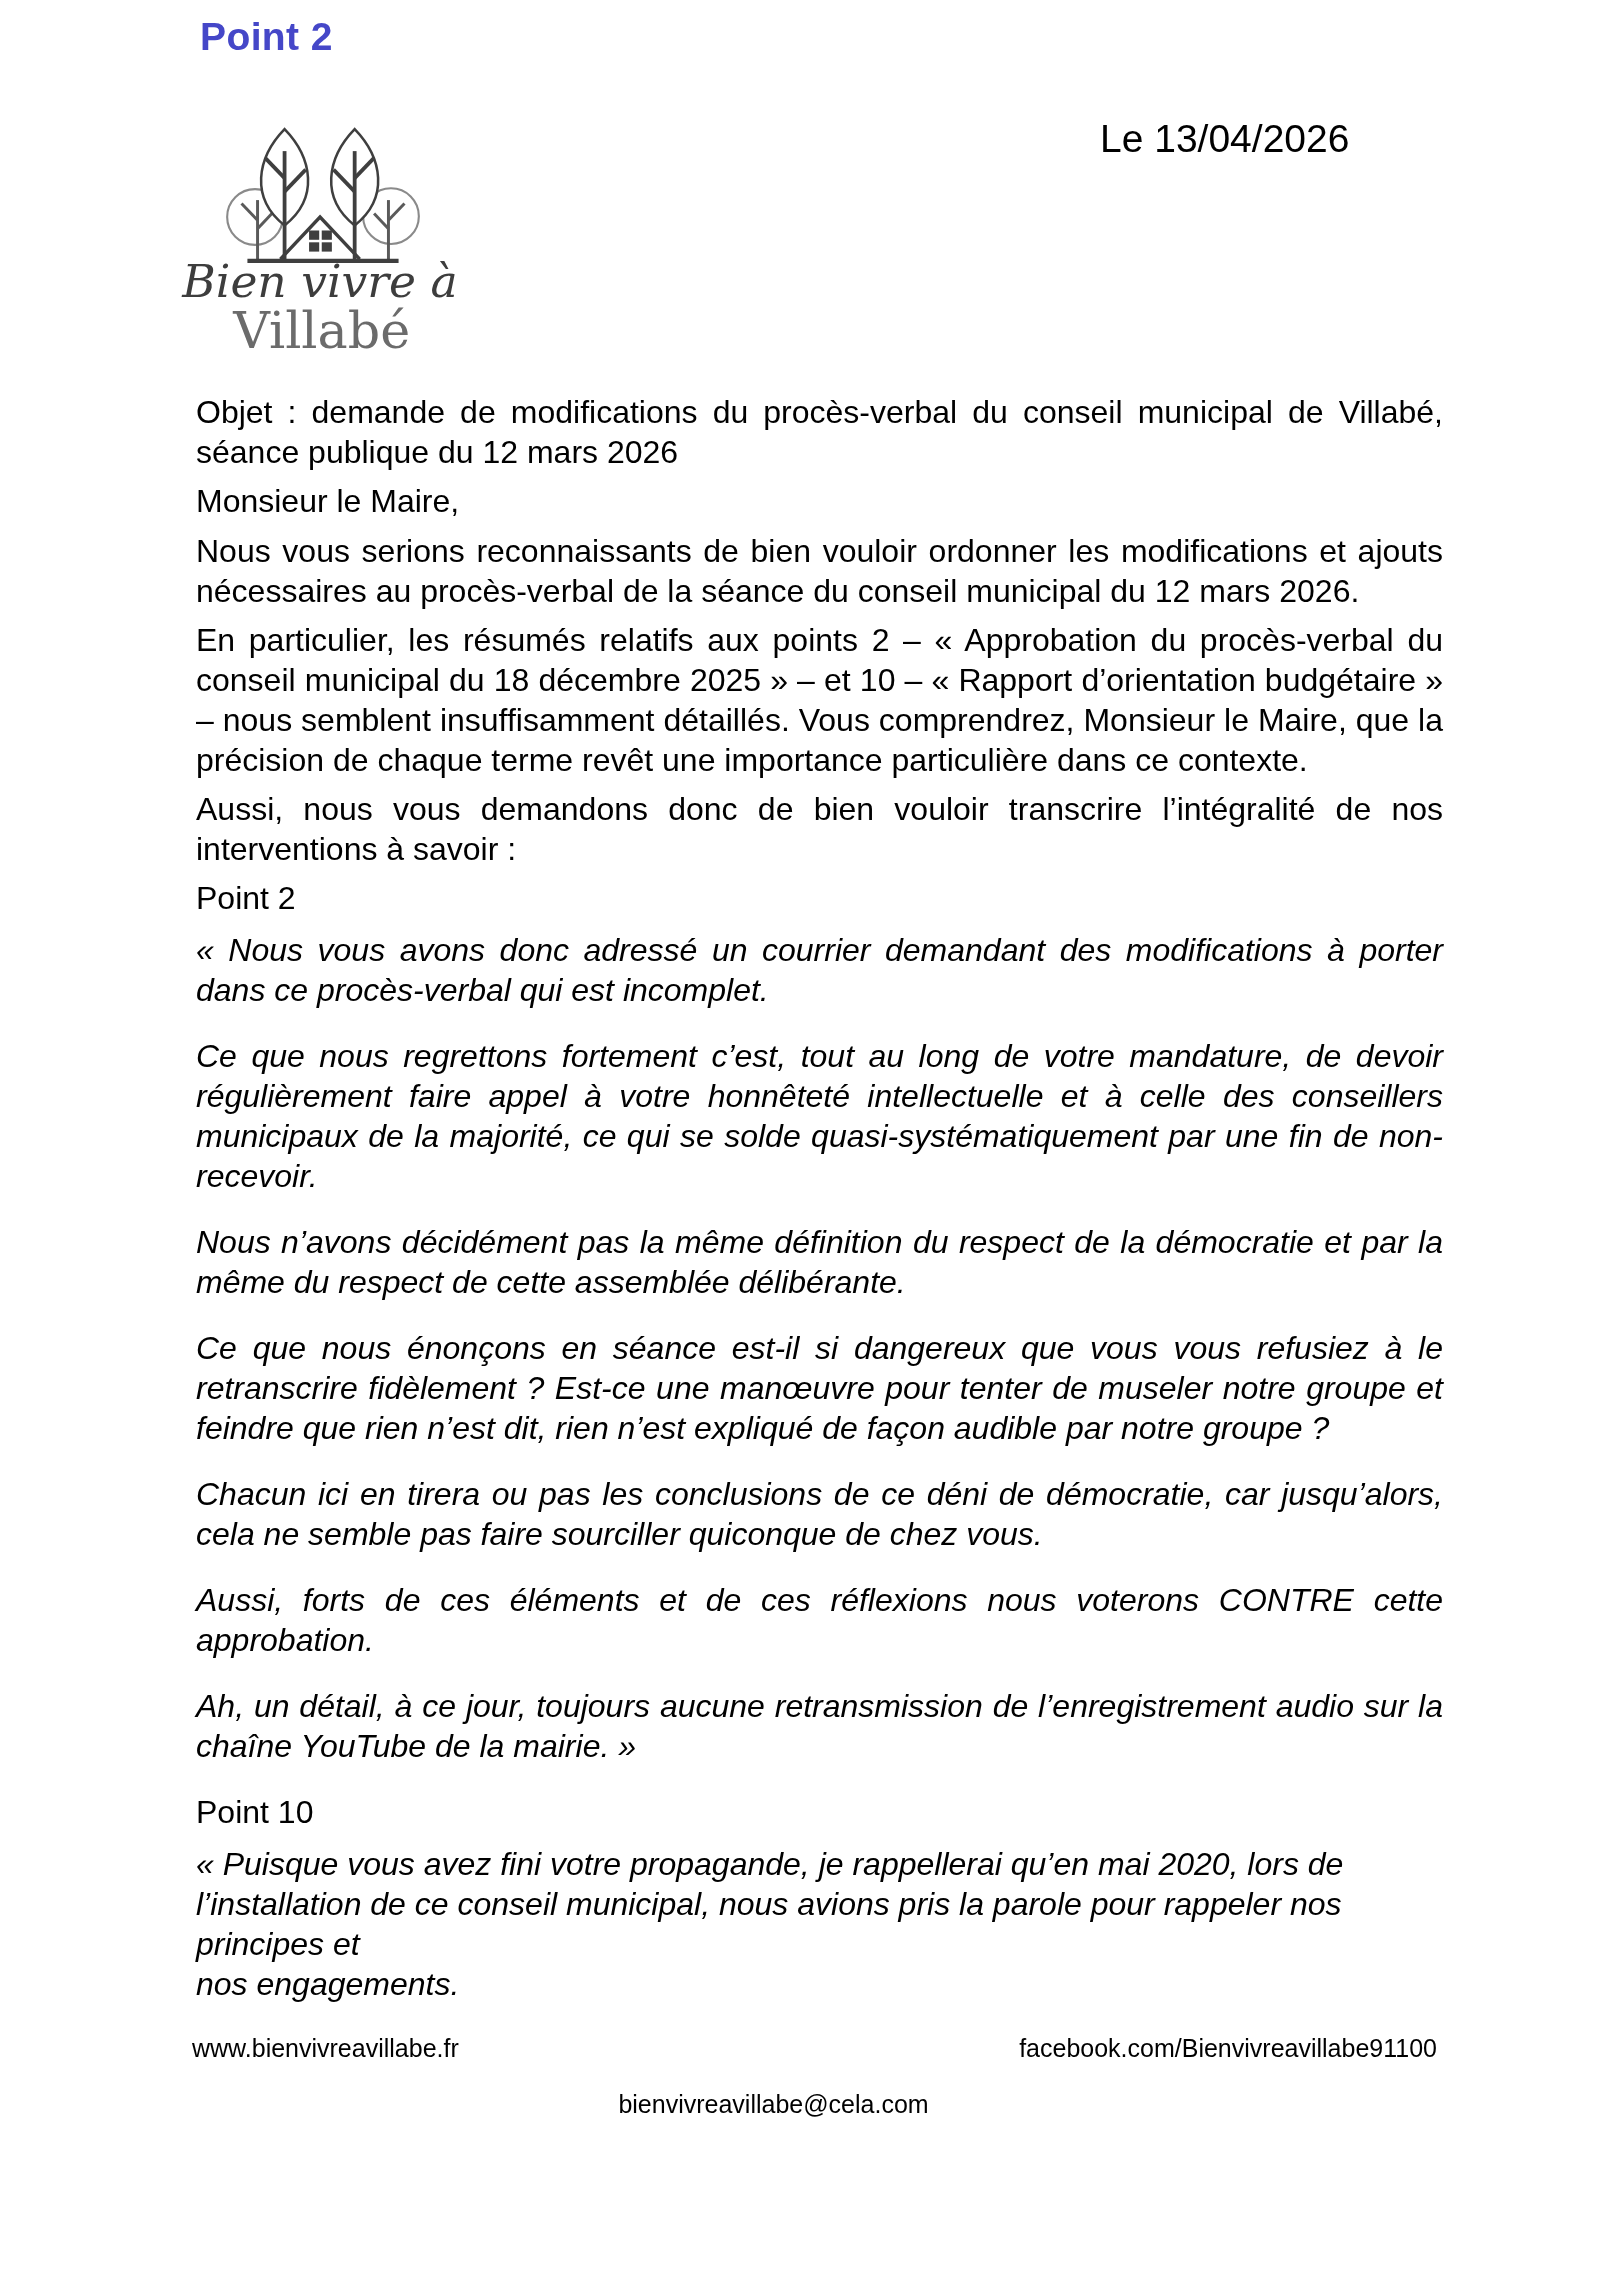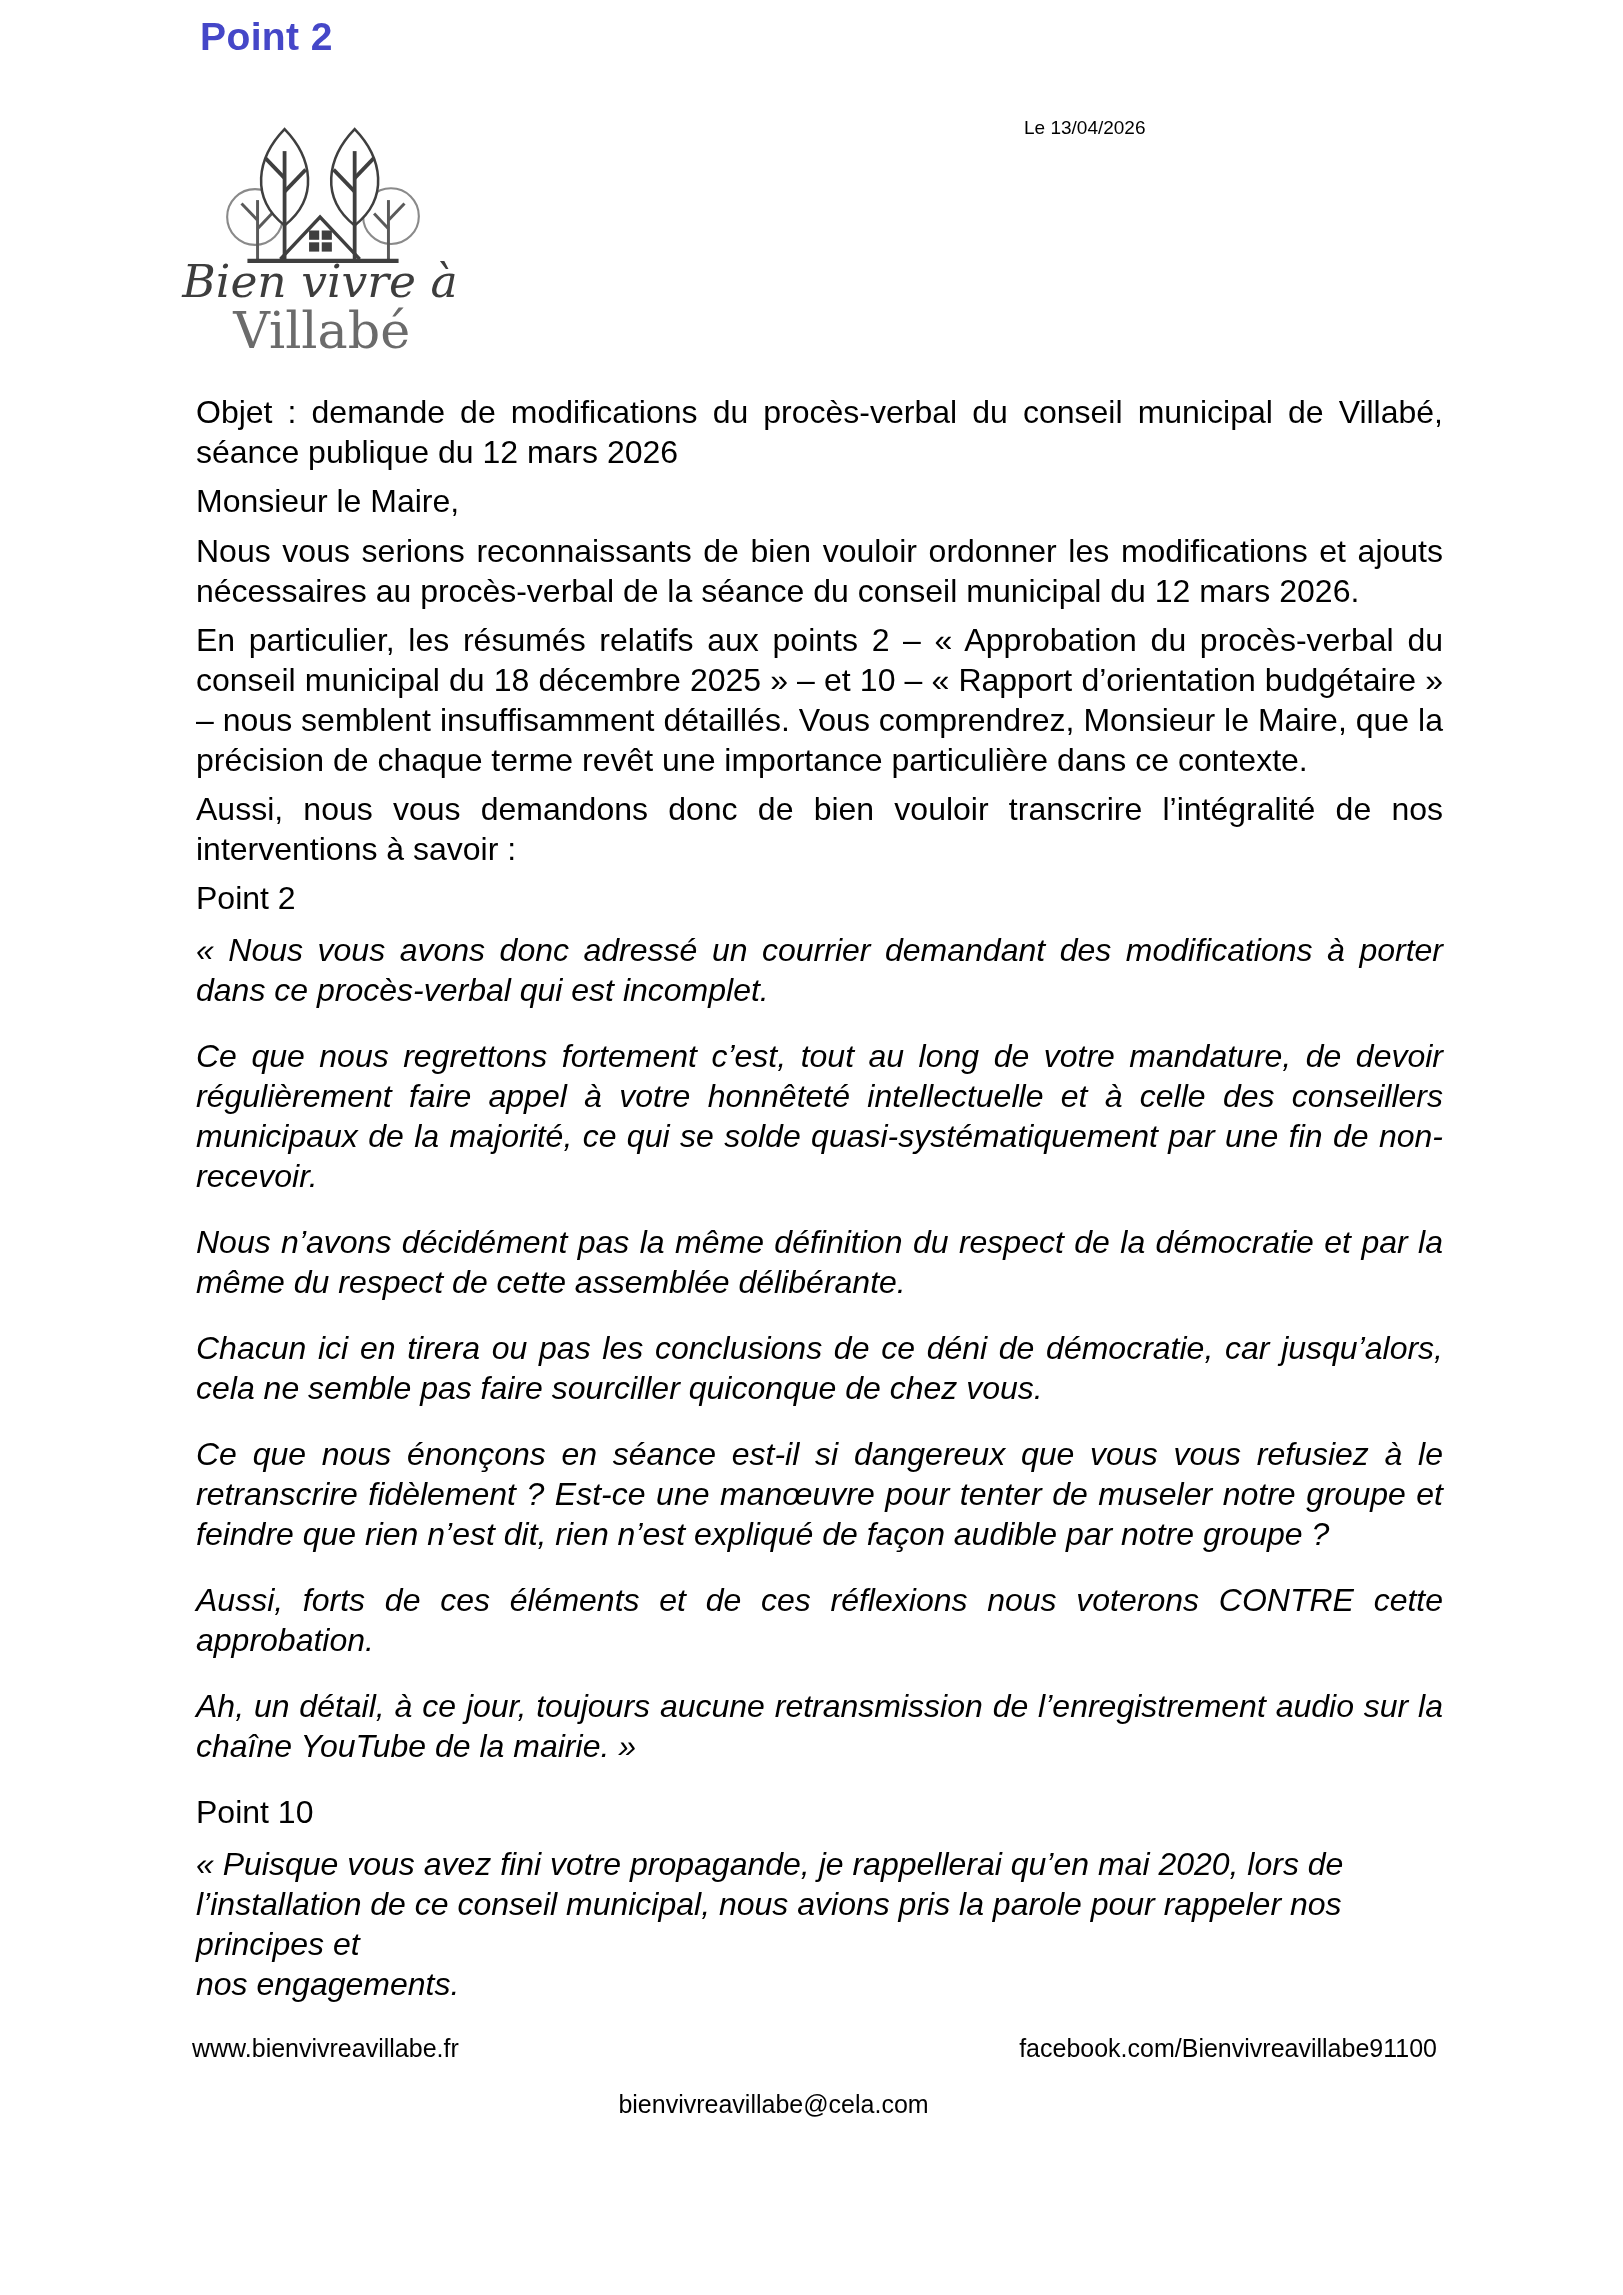--- a/index.html
+++ b/index.html
@@ -24,23 +24,23 @@
   }
   .logo-wrap {
     position: absolute;
     left: 152px;
     top: 117px;
     width: 304px;
     height: 254px;
   }
   .date-line {
     position: absolute;
-    left: 1024px;
+    left: 1100px;
     top: 117px;
-    font-size: 19px;
+    font-size: 39px;
   }
   .body-col {
     position: absolute;
     left: 190px;
     top: 392px;
     width: 1247px;
     font-size: 32px;
     line-height: 40px;
     margin-left: 6px;
   }
@@ -133,22 +133,22 @@
     <p class="just">Objet : demande de modifications du procès-verbal du conseil municipal de Villabé, séance publique du 12 mars 2026</p>
     <p>Monsieur le Maire,</p>
     <p class="just">Nous vous serions reconnaissants de bien vouloir ordonner les modifications et ajouts nécessaires au procès-verbal de la séance du conseil municipal du 12 mars 2026.</p>
     <p class="just">En particulier, les résumés relatifs aux points 2 – « Approbation du procès-verbal du conseil municipal du 18 décembre 2025 » – et 10 – « Rapport d’orientation budgétaire » – nous semblent insuffisamment détaillés. Vous comprendrez, Monsieur le Maire, que la précision de chaque terme revêt une importance particulière dans ce contexte.</p>
     <p class="just">Aussi, nous vous demandons donc de bien vouloir transcrire l’intégralité de nos interventions à savoir :</p>
 
     <p class="heading">Point 2</p>
     <p class="blue just">« Nous vous avons donc adressé un courrier demandant des modifications à porter dans ce procès-verbal qui est incomplet.</p>
     <p class="blue just">Ce que nous regrettons fortement c’est, tout au long de votre mandature, de devoir régulièrement faire appel à votre honnêteté intellectuelle et à celle des conseillers municipaux de la majorité, ce qui se solde quasi-systématiquement par une fin de non-recevoir.</p>
     <p class="blue just">Nous n’avons décidément pas la même définition du respect de la démocratie et par la même du respect de cette assemblée délibérante.</p>
+    <p class="blue just">Ce que nous énonçons en séance est-il si dangereux que vous vous refusiez à le retranscrire fidèlement ? Est-ce une manœuvre pour tenter de museler notre groupe et feindre que rien n’est dit, rien n’est expliqué de façon audible par notre groupe ?</p>
     <p class="blue just">Chacun ici en tirera ou pas les conclusions de ce déni de démocratie, car jusqu’alors, cela ne semble pas faire sourciller quiconque de chez vous.</p>
-    <p class="blue just">Ce que nous énonçons en séance est-il si dangereux que vous vous refusiez à le retranscrire fidèlement ? Est-ce une manœuvre pour tenter de museler notre groupe et feindre que rien n’est dit, rien n’est expliqué de façon audible par notre groupe ?</p>
     <p class="blue just">Aussi, forts de ces éléments et de ces réflexions nous voterons CONTRE cette approbation.</p>
     <p class="blue just">Ah, un détail, à ce jour, toujours aucune retransmission de l’enregistrement audio sur la chaîne YouTube de la mairie. »</p>
 
     <p class="heading">Point 10</p>
     <p class="blue prewrap">« Puisque vous avez fini votre propagande, je rappellerai qu’en mai 2020, lors de
 l’installation de ce conseil municipal, nous avions pris la parole pour rappeler nos principes et
 nos engagements.</p>
   </div>
 
   <div class="footer-site">www.bienvivreavillabe.fr</div>

